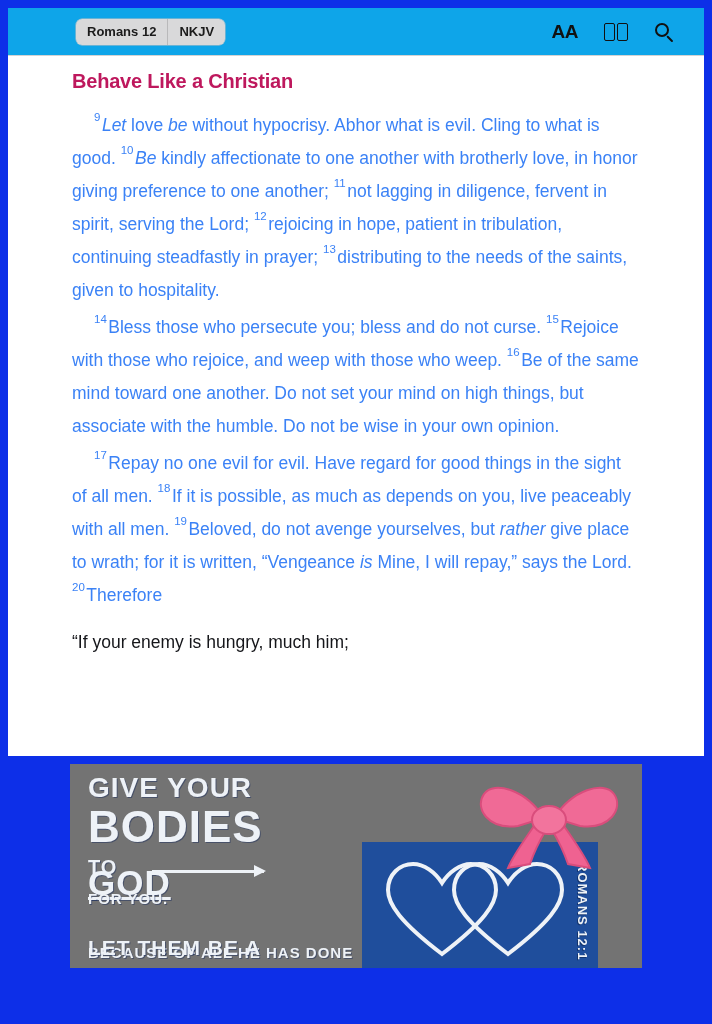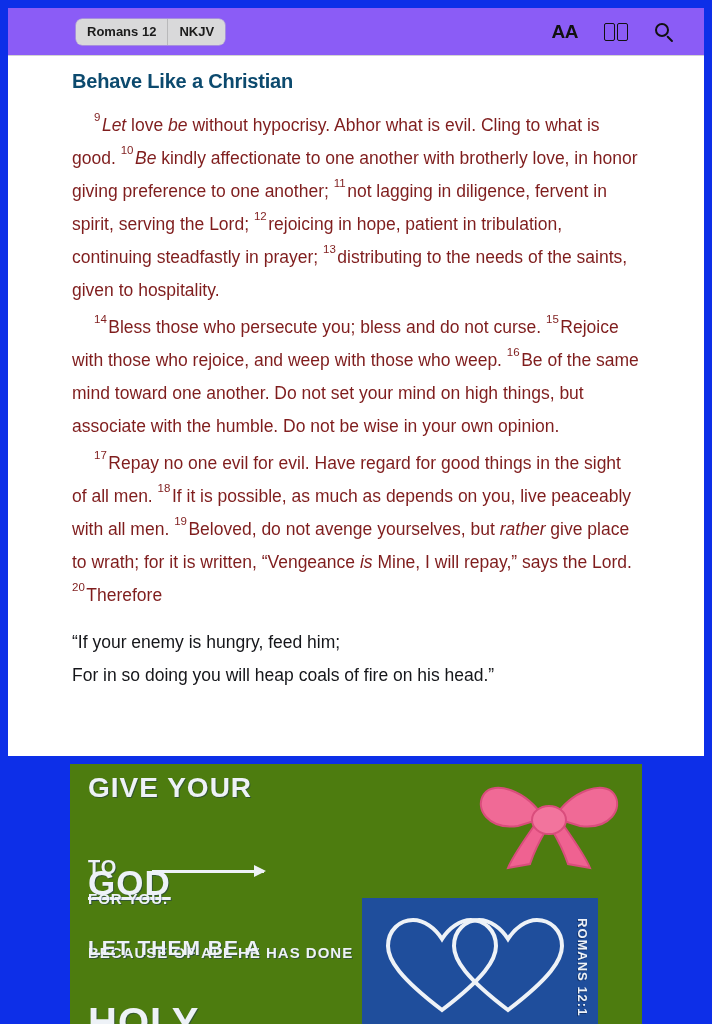--- a/index.html
+++ b/index.html
@@ -27,21 +27,21 @@
     width: 696px;
     height: 1016px;
     background: #ffffff;
     overflow: hidden;
   }
 
   
   .topbar {
     position: relative;
     height: 48px;
-    background: #8b5cf6;
+    background: #0ea5e9;
     border-bottom: 1px solid #d3d3d3;
     display: flex;
     align-items: center;
     padding: 0 20px;
   }
   .ref-pill {
     display: flex;
     align-items: stretch;
     height: 26px;
     border-radius: 6px;
@@ -115,28 +115,28 @@
   
   .reader {
     background: #ffffff;
     padding: 14px 64px 0 64px;
     height: 700px;
     overflow: hidden;
   }
   .heading {
     font-size: 20px;
     font-weight: bold;
-    color: #0c4a6e;
+    color: #be185d;
     margin: 0 0 16px 0;
     letter-spacing: -0.2px;
   }
   .para {
     font-size: 17.5px;
     line-height: 33px;
-    color: #7f1d1d;
+    color: #3b82f6;
     margin: 0 0 4px 0;
     text-indent: 22px;
   }
   .vn {
     font-size: 11.5px;
     vertical-align: 10px;
     line-height: 0;
     padding-right: 1.5px;
   }
   .it { font-style: italic; }
@@ -152,22 +152,22 @@
   
   .bottom {
     position: relative;
     height: 268px;
     background: #0d2fe8;
     padding: 8px 0 0 0;
   }
   .card {
     position: relative;
     margin: 0 62px 0 62px;
-    height: 260px;
-    background: #4d7c0f;
+    height: 204px;
+    background: #737373;
     overflow: hidden;
   }
   .card .txt {
     position: absolute;
     left: 18px;
     color: #eef2f7;
     font-family: "Liberation Sans", sans-serif;
     font-weight: bold;
     letter-spacing: 1px;
     text-shadow: 1px 1px 0 rgba(20,40,90,0.45);
@@ -249,28 +249,28 @@
     </div>
 
     <div class="reader">
       <h1 class="heading">Behave Like a Christian</h1>
       <div id="paras">
           <div class="para"><span class="vn">9</span><span class="it">Let</span><span> love </span><span class="it">be</span><span> without hypocrisy. Abhor what is evil. Cling to what is good. </span><span class="vn">10</span><span class="it">Be</span><span> kindly affectionate to one another with brotherly love, in honor giving preference to one another; </span><span class="vn">11</span><span>not lagging in diligence, fervent in spirit, serving the Lord; </span><span class="vn">12</span><span>rejoicing in hope, patient in tribulation, continuing steadfastly in prayer; </span><span class="vn">13</span><span>distributing to the needs of the saints, given to hospitality.</span></div>
           <div class="para"><span class="vn">14</span><span>Bless those who persecute you; bless and do not curse. </span><span class="vn">15</span><span>Rejoice with those who rejoice, and weep with those who weep. </span><span class="vn">16</span><span>Be of the same mind toward one another. Do not set your mind on high things, but associate with the humble. Do not be wise in your own opinion.</span></div>
           <div class="para"><span class="vn">17</span><span>Repay no one evil for evil. Have regard for good things in the sight of all men. </span><span class="vn">18</span><span>If it is possible, as much as depends on you, live peaceably with all men. </span><span class="vn">19</span><span>Beloved, do not avenge yourselves, but </span><span class="it">rather</span><span> give place to wrath; for it is written, “Vengeance </span><span class="it">is</span><span> Mine, I will repay,” says the Lord. </span><span class="vn">20</span><span>Therefore</span></div>
         </div>
       <div class="poetry" id="poetry">
-          <div>“If your enemy is hungry, feed him;</div>
-          <div>For in so doing you will heap coals of fire on his head.”</div>
+          <div>“If your enemy is hungry, much him;</div>
         </div>
     </div>
 
     <div class="bottom">
       <div class="card">
         <div class="txt l-give">GIVE YOUR</div>
+        <div class="txt l-bodies">BODIES</div>
         <div class="txt l-to">TO</div>
         <div class="arrow"></div>
         <div class="txt l-god">GOD</div>
         <div class="txt l-because">BECAUSE OF ALL HE HAS DONE</div>
         <div class="txt l-foryou">FOR YOU.</div>
         <div class="txt l-let">LET THEM BE A</div>
         <div class="txt l-holy">HOLY</div>
 
         <div class="inset">
           <svg class="hearts" width="200" height="104" viewBox="0 0 200 104">

